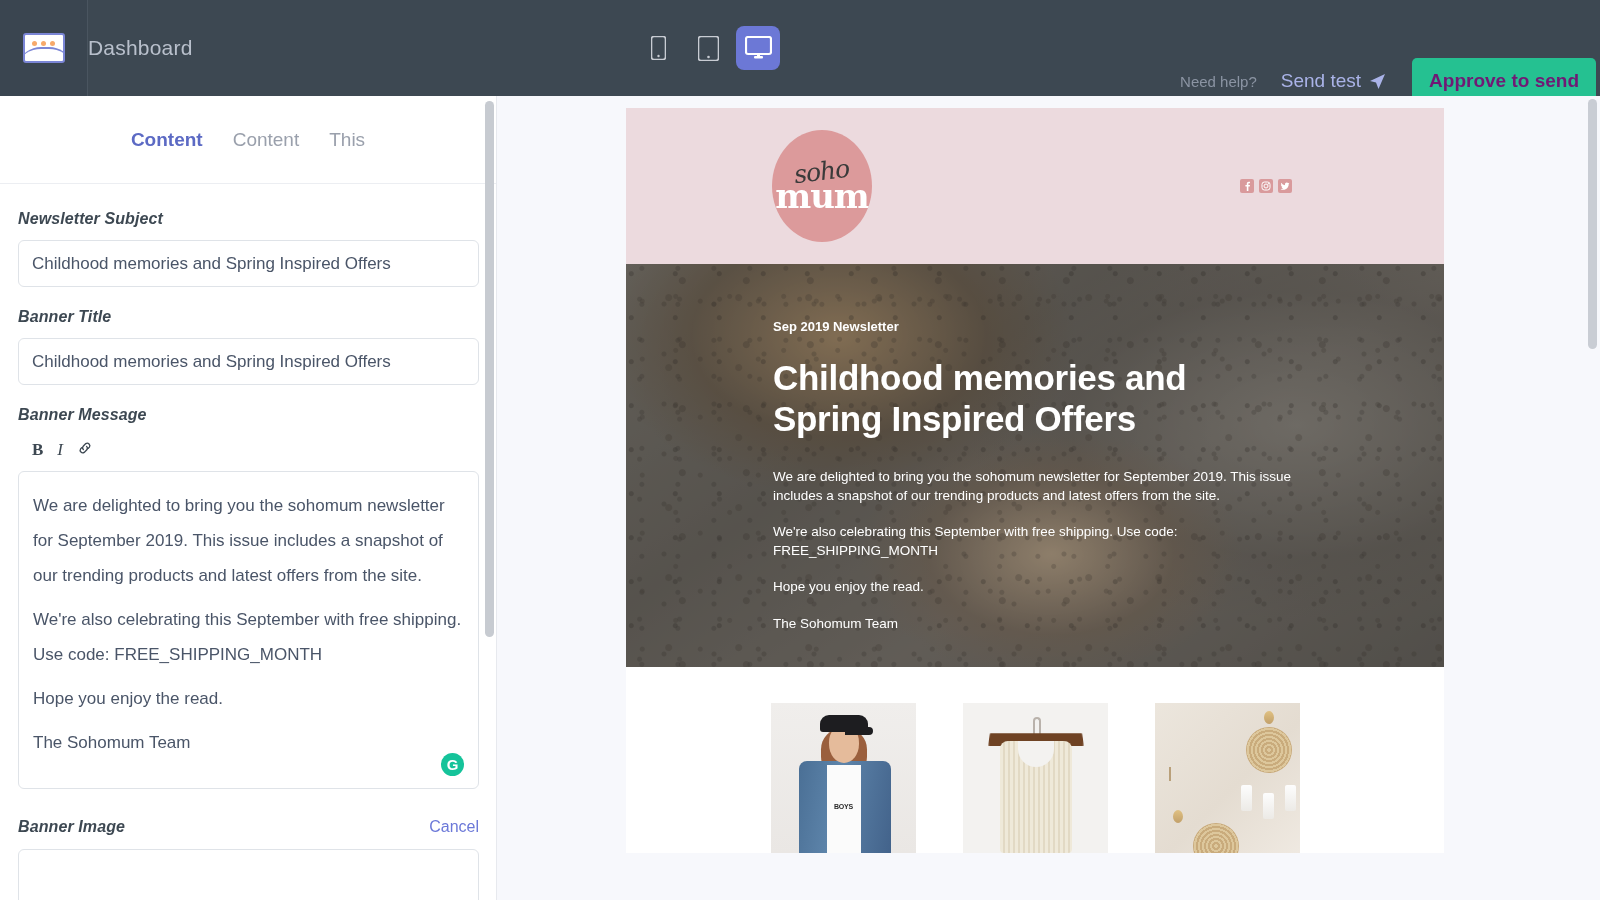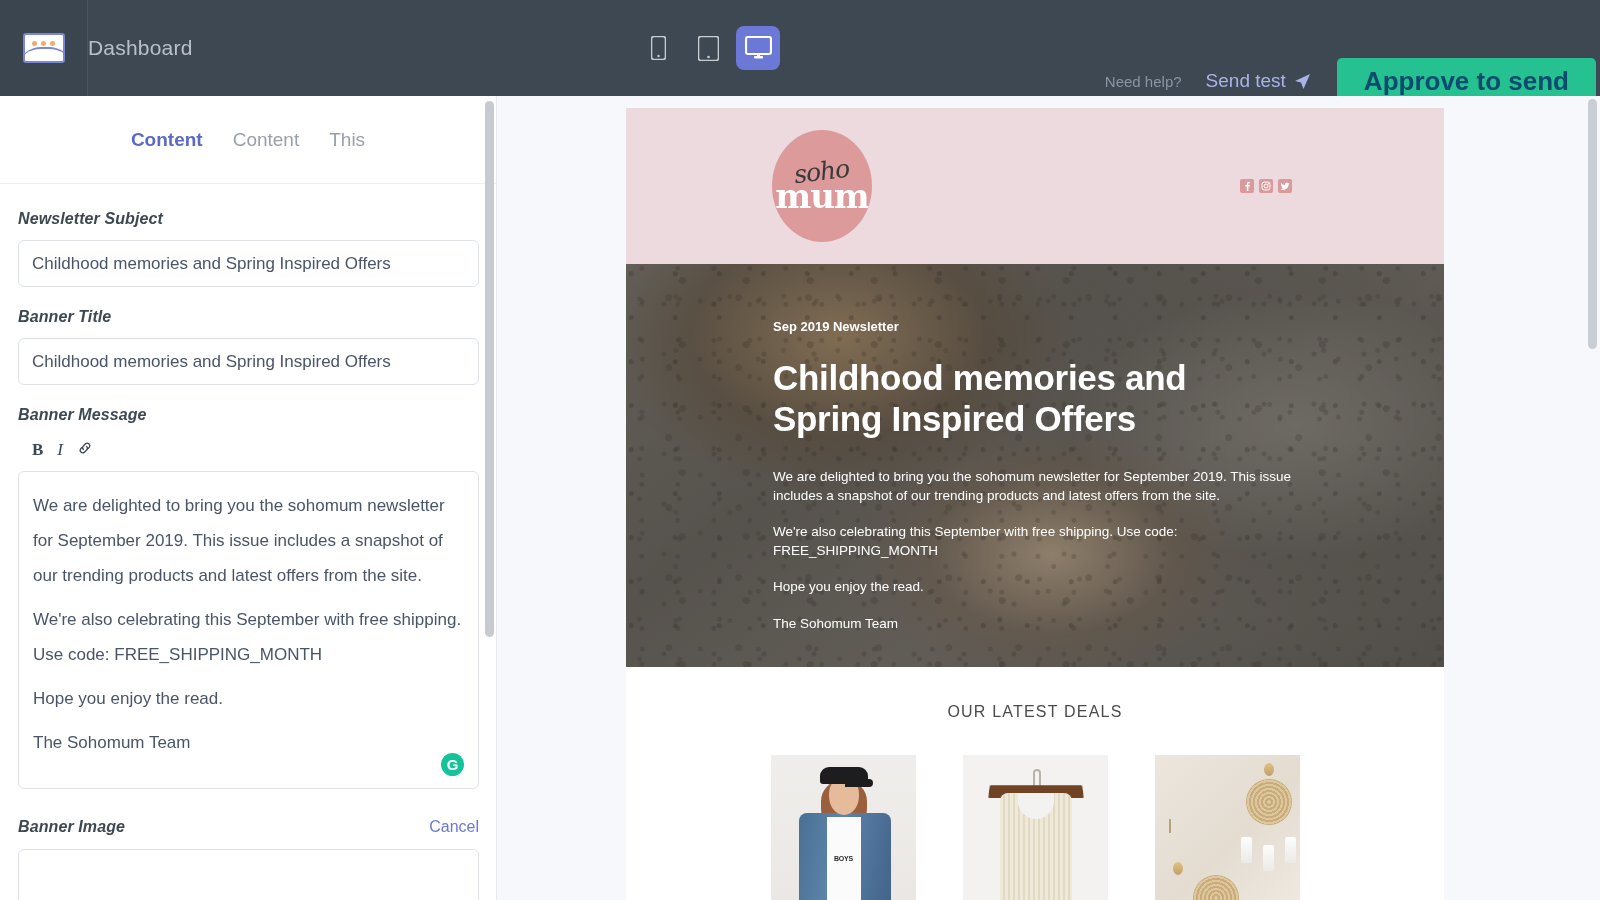--- a/index.html
+++ b/index.html
@@ -53,22 +53,22 @@
     position: absolute; right: 4px; top: 0; height: 68px;
     display: flex; align-items: center; gap: 0; margin-top: 47px;
   }
   .need-help { color: #8b94a3; font-size: 15px; margin-right: 24px; cursor: pointer; }
   .send-test {
     color: #aab3e8; font-size: 19px; margin-right: 26px; cursor: pointer;
     display: flex; align-items: center; gap: 8px;
   }
   .send-test svg { display:block; }
   .approve-btn {
-    background: #25c191; color: #0c4a6e; font-size: 26px; font-weight: bold;
-    border: none; border-radius: 5px; padding: 0 27px; height: 47px;
+    background: #25c191; color: #701a75; font-size: 19px; font-weight: bold;
+    border: none; border-radius: 5px; padding: 0 17px; height: 47px;
     cursor: pointer; font-family: "Liberation Sans", sans-serif;
   }
 
   
   .left-panel {
     position: absolute; top: 96px; left: 0; width: 497px; height: 804px;
     background: #ffffff; border-right: 1px solid #e7e9ee; overflow: hidden;
   }
   .tabs {
     height: 88px; display: flex; align-items: center; justify-content: center;
@@ -421,21 +421,20 @@
         <div class="hero-kicker">Sep 2019 Newsletter</div>
         <div class="hero-title">Childhood memories and Spring Inspired Offers</div>
         <div class="hero-p">We are delighted to bring you the sohomum newsletter for September 2019. This issue includes a snapshot of our trending products and latest offers from the site.</div>
         <div class="hero-p">We're also celebrating this September with free shipping. Use code: FREE_SHIPPING_MONTH</div>
         <div class="hero-p">Hope you enjoy the read.</div>
         <div class="hero-p">The Sohomum Team</div>
       </div>
     </div>
 
     <div class="deals">
-      <div class="deals-title">OUR LATEST DEALS</div>
       <div class="deals-grid">
 
         <div class="deal-card p1">
           <div class="hair"></div>
           <div class="body"></div>
           <div class="shirt"></div>
           <div class="head face"></div>
           <div class="cap"></div>
           <div class="brim"></div>
           <div class="shirt-txt">BOYS</div>

